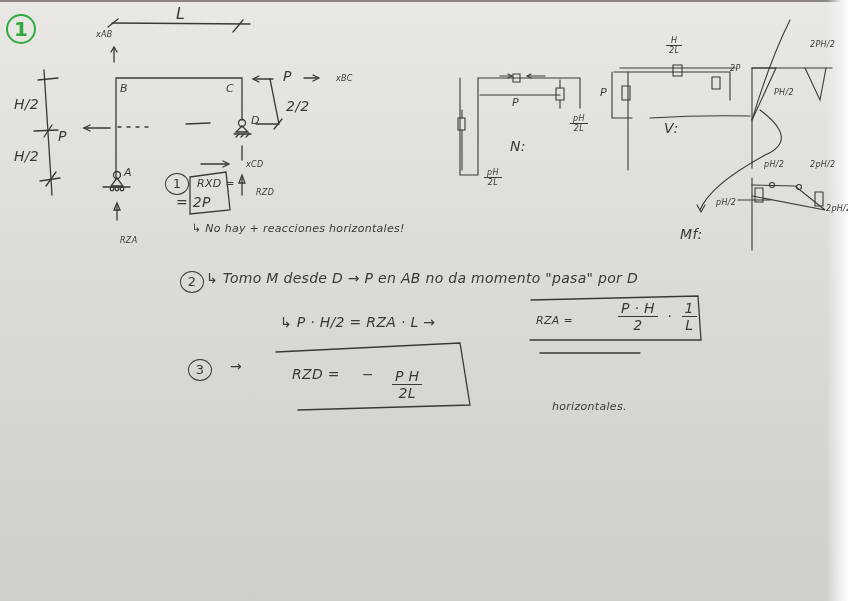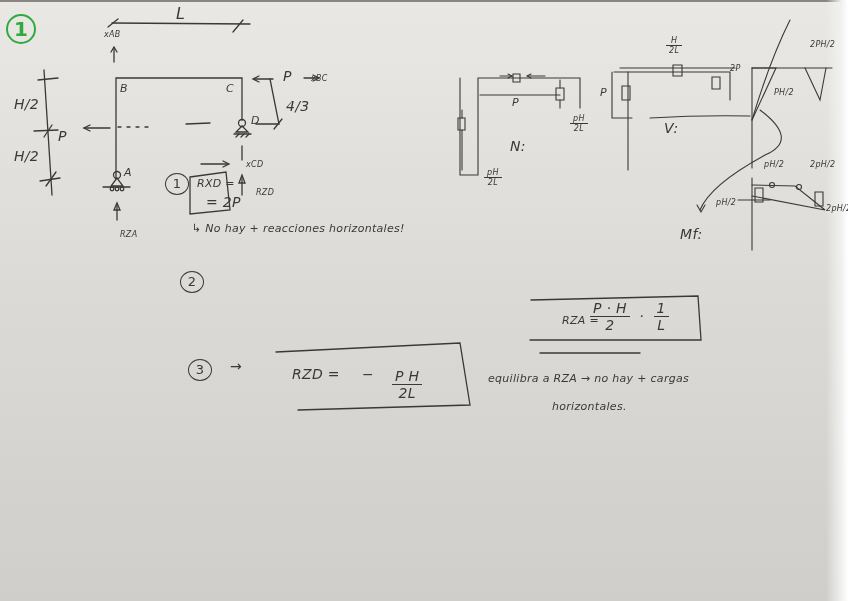--- a/index.html
+++ b/index.html
@@ -154,56 +154,57 @@
       <path d="M752 185 L795 186 L825 210 L752 196"></path>
       <line x1="738" y1="200" x2="770" y2="200"></line>
       <path d="M755 188 h8 v14 h-8 z"></path>
       <path d="M815 192 h8 v14 h-8 z"></path>
       <circle cx="772" cy="185" r="2.5"></circle>
         <circle cx="799" cy="187" r="2.5"></circle>
     </g>
   </svg>
 
   <div class="hw lg" style="left:176px;top:4px">L</div>
-  <div class="hw sm" style="left:104px;top:30px">xAB</div>
+  <div class="hw sm" style="left:96px;top:30px">xAB</div>
   <div class="hw lbl" style="left:120px;top:82px">B</div>
   <div class="hw lbl" style="left:226px;top:82px">C</div>
   <div class="hw lbl" style="left:251px;top:114px">D</div>
   <div class="hw lbl" style="left:124px;top:166px">A</div>
   <div class="hw md" style="left:14px;top:96px">H/2</div>
   <div class="hw md" style="left:14px;top:148px">H/2</div>
   <div class="hw md" style="left:58px;top:128px">P</div>
   <div class="hw md" style="left:283px;top:68px">P</div>
-  <div class="hw sm" style="left:311px;top:74px">xBC</div>
-  <div class="hw md" style="left:286px;top:98px">4/3</div>
+  <div class="hw sm" style="left:336px;top:74px">xBC</div>
+  <div class="hw md" style="left:286px;top:98px">2/2</div>
   <div class="hw sm" style="left:246px;top:160px">xCD</div>
-  <div class="hw sm" style="left:120px;top:230px">RZA</div>
+  <div class="hw sm" style="left:120px;top:236px">RZA</div>
   <div class="hw sm" style="left:256px;top:188px">RZD</div>
 
   <div class="step-badge" style="left:165px;top:173px">1</div>
   <div class="hw lbl" style="left:197px;top:177px">RXD =</div>
-  <div class="hw md" style="left:206px;top:194px">= 2P</div>
+  <div class="hw md" style="left:176px;top:194px">= 2P</div>
   <div class="hw lbl" style="left:192px;top:222px">↳ No hay + reacciones horizontales!</div>
 
   <div class="step-badge" style="left:180px;top:271px">2</div>
-  <div class="hw lbl" style="left:562px;top:314px">RZA =</div>
-  <div class="hw md" style="left:590px;top:300px">
+  <div class="hw md" style="left:206px;top:270px">↳ Tomo M desde D → P en AB no da momento "pasa" por D</div>
+  <div class="hw md" style="left:280px;top:314px">↳ P · H/2 = RZA · L →</div>
+  <div class="hw lbl" style="left:536px;top:314px">RZA =</div>
+  <div class="hw md" style="left:618px;top:300px">
     <span class="frac"><span class="num">P · H</span><span class="den">2</span></span>
     &nbsp;·&nbsp;
     <span class="frac"><span class="num">1</span><span class="den">L</span></span>
   </div>
 
   <div class="step-badge" style="left:188px;top:359px">3</div>
   <div class="hw md" style="left:230px;top:358px">→</div>
   <div class="hw md" style="left:292px;top:366px">RZD =</div>
   <div class="hw md" style="left:362px;top:366px">−</div>
   <div class="hw md" style="left:392px;top:368px">
     <span class="frac"><span class="num">P H</span><span class="den">2L</span></span>
   </div>
-  <div class="hw lbl" style="left:488px;top:372px">equilibra a RZA → no hay + cargas</div>
   <div class="hw lbl" style="left:552px;top:400px">horizontales.</div>
 
   <div class="hw md" style="left:510px;top:138px">N:</div>
   <div class="hw lbl" style="left:512px;top:96px">P</div>
   <div class="hw sm" style="left:570px;top:114px">
     <span class="frac"><span class="num">pH</span><span class="den">2L</span></span>
   </div>
   <div class="hw sm" style="left:484px;top:168px">
     <span class="frac"><span class="num">pH</span><span class="den">2L</span></span>
   </div>

